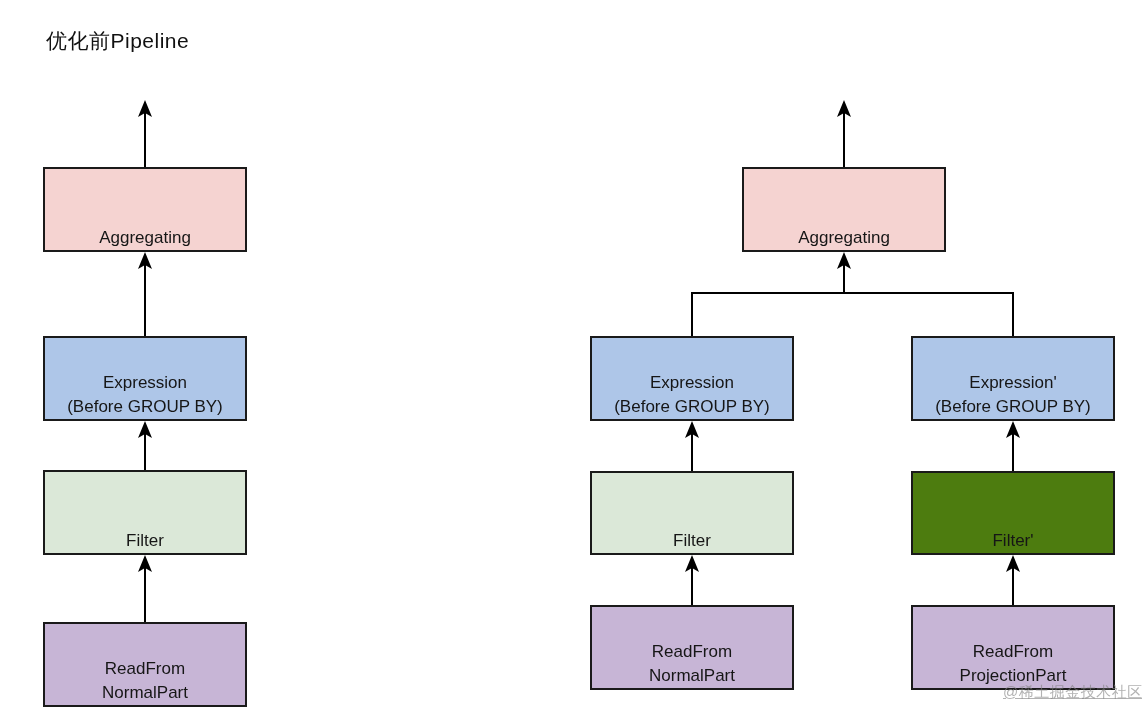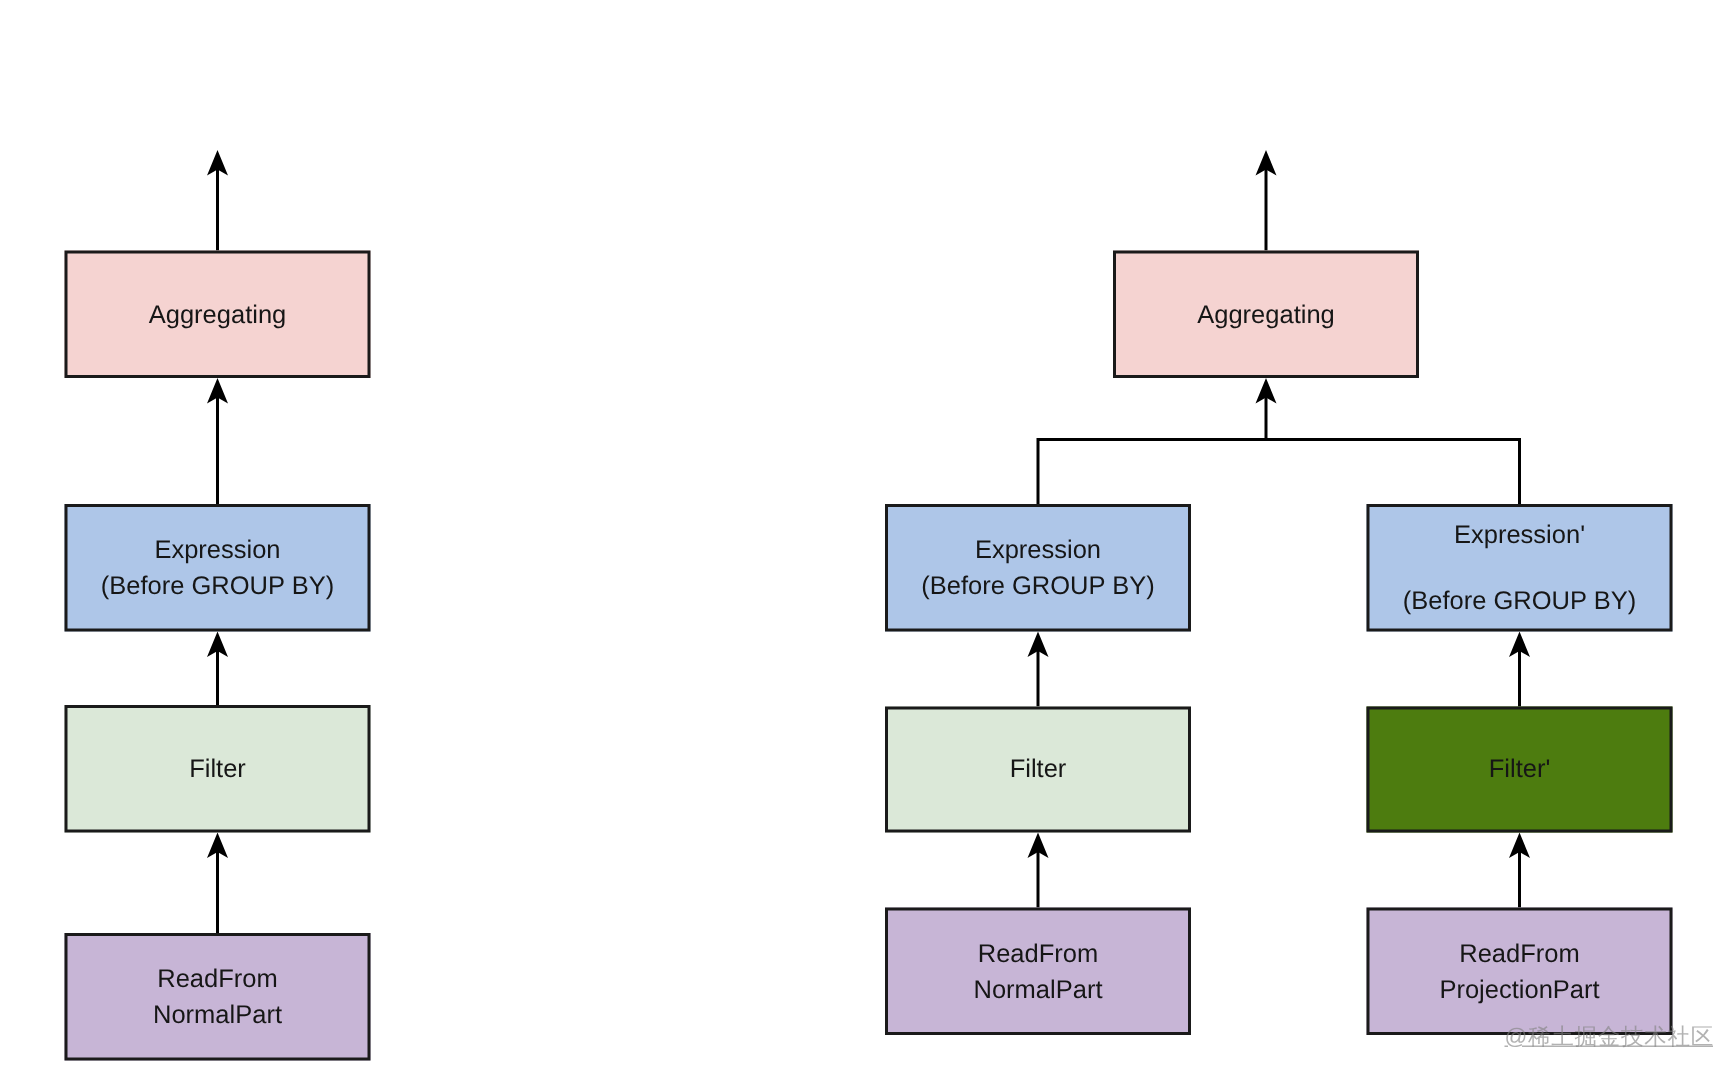--- a/index.html
+++ b/index.html
@@ -33,21 +33,21 @@
   }
   .diagram-title.left-title  { left: 46px;  top: 27px; }
   .diagram-title.right-title { left: 735px; top: 27px; }
   .node {
     position: absolute;
     box-sizing: border-box;
     border: 2px solid #1a1a1a;
     display: flex;
     flex-direction: column;
     align-items: center;
-    justify-content: center;
+    justify-content: flex-end;
     text-align: center;
   }
   .node .lbl {
     display: block;
     font-size: 17px;
     line-height: 24px;
     color: #161616;
     white-space: nowrap;
   }
   .watermark {
@@ -109,20 +109,21 @@
     <g>
       <line x1="692" y1="605" x2="692" y2="567" stroke="#000" stroke-width="2"></line>
       <polygon points="692,555 685,572 692,568 699,572" fill="#000"></polygon>
     </g>
     <g>
       <line x1="1013" y1="605" x2="1013" y2="567" stroke="#000" stroke-width="2"></line>
       <polygon points="1013,555 1006,572 1013,568 1020,572" fill="#000"></polygon>
     </g>
   </svg>
 
+  <div class="diagram-title left-title">优化前Pipeline</div>
 
   <div class="node" style="left: 43px; top: 167px; width: 204px; height: 85px; background-color: rgb(245, 211, 209);">
     <span class="lbl">Aggregating</span>
   </div>
   <div class="node" style="left: 43px; top: 336px; width: 204px; height: 85px; background-color: rgb(174, 198, 232);">
     <span class="lbl">Expression</span>
     <span class="lbl">(Before GROUP BY)</span>
   </div>
   <div class="node" style="left: 43px; top: 470px; width: 204px; height: 85px; background-color: rgb(219, 232, 216);">
     <span class="lbl">Filter</span>
@@ -132,21 +133,21 @@
     <span class="lbl">NormalPart</span>
   </div>
 
   <div class="node" style="left: 742px; top: 167px; width: 204px; height: 85px; background-color: rgb(245, 211, 209);">
     <span class="lbl">Aggregating</span>
   </div>
   <div class="node" style="left: 590px; top: 336px; width: 204px; height: 85px; background-color: rgb(174, 198, 232);">
     <span class="lbl">Expression</span>
     <span class="lbl">(Before GROUP BY)</span>
   </div>
-  <div class="node" style="left: 911px; top: 336px; width: 204px; height: 85px; background-color: rgb(174, 198, 232); gap: 20px;">
+  <div class="node" style="left: 911px; top: 336px; width: 204px; height: 85px; background-color: rgb(174, 198, 232);">
     <span class="lbl">Expression'</span>
     <span class="lbl">(Before GROUP BY)</span>
   </div>
   <div class="node" style="left: 590px; top: 471px; width: 204px; height: 84px; background-color: rgb(219, 232, 216);">
     <span class="lbl">Filter</span>
   </div>
   <div class="node" style="left: 911px; top: 471px; width: 204px; height: 84px; background-color: #4d7c0f;">
     <span class="lbl">Filter'</span>
   </div>
   <div class="node" style="left: 590px; top: 605px; width: 204px; height: 85px; background-color: rgb(199, 181, 214);">

